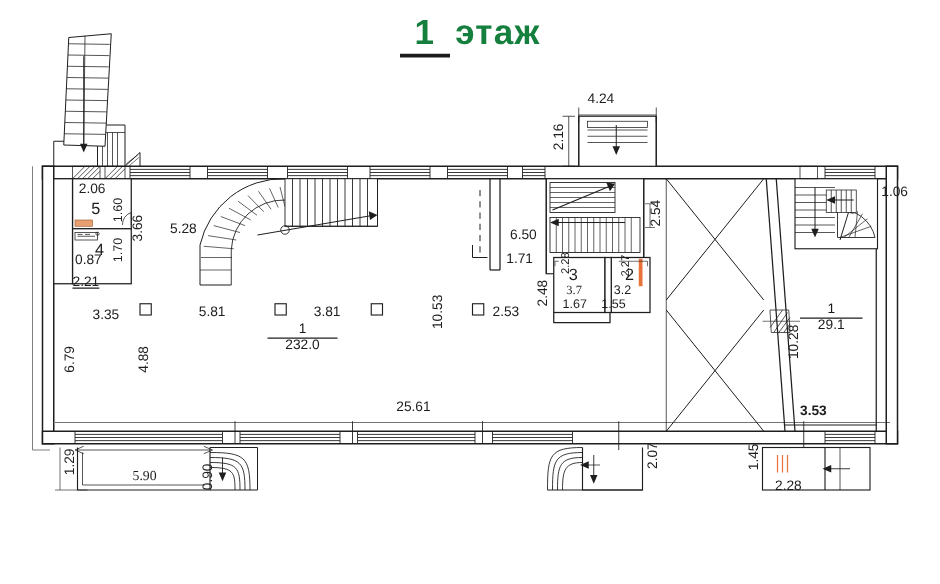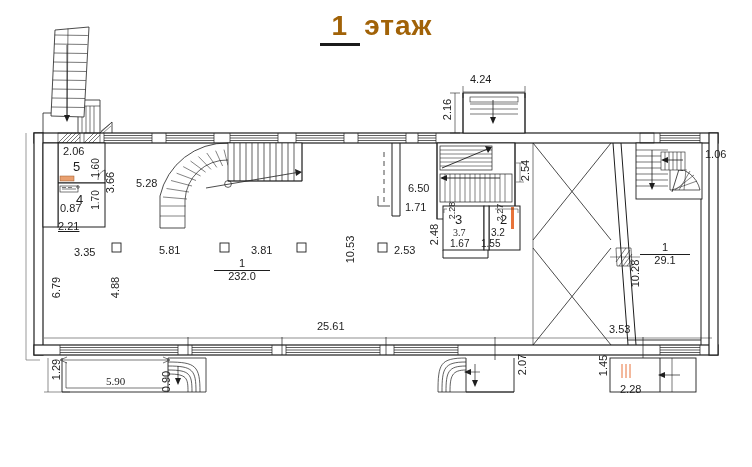--- a/index.html
+++ b/index.html
@@ -1,21 +1,21 @@
 <!DOCTYPE html>
 <html><head>
 <meta charset="utf-8">
 <style>
   html,body{margin:0;padding:0;background:#ffffff;}
   body{width:752px;height:467px;overflow:hidden;font-family:"Liberation Sans",sans-serif;color:#1a1a1a;}
   #plan{position:relative;width:752px;height:467px;background:#fff;}
   #plan svg{position:absolute;left:0;top:0;}
   .title{
     position:absolute;left:0;top:10px;width:752px;text-align:center;
-    font-size:28px;font-weight:bold;letter-spacing:1px;color:#a16207;
+    font-size:28px;font-weight:bold;letter-spacing:1px;color:#15803d;
   }
   .title .num{border-bottom:3px solid #1b1b1b;padding:0 12px 2px 12px;margin-right:4px;}
   .lbl{position:absolute;font-size:11px;color:#1e1e1e;white-space:nowrap;line-height:1;}
   .lbl.sm{font-size:10px;}
   .lbl.xs{font-size:9px;}
   .lbl.rm{font-size:13px;}
   .rot{transform-origin:center center;transform:rotate(-90deg);}
   .areabox{position:absolute;text-align:center;line-height:1.05;font-size:11px;}
   .areabox .rn{display:block;font-size:11px;}
   .areabox .ar{display:block;border-top:1px solid #1e1e1e;font-size:11px;padding-top:0px;}
@@ -511,21 +511,21 @@
     <span class="rn">1</span>
     <span class="ar">232.0</span>
   </div>
 
   <div class="areabox" style="left:640px;top:242px;width:50px;">
     <span class="rn">1</span>
     <span class="ar">29.1</span>
   </div>
 
   <div class="lbl rot" style="left:622px;top:268px;">10.28</div>
-  <div class="lbl" style="left:609px;top:324px;">3.53</div>
+  <div class="lbl" style="left:640px;top:324px;font-weight:bold;">3.53</div>
   <div class="lbl" style="left:317px;top:321px;">25.61</div>
 
   <div class="lbl rot" style="left:46px;top:364px;">1.29</div>
   <div class="lbl" style="left:106px;top:376px;font-family:Liberation Serif, serif;">5.90</div>
   <div class="lbl rot" style="left:156px;top:376px;">0.90</div>
   <div class="lbl rot" style="left:512px;top:359px;">2.07</div>
   <div class="lbl rot" style="left:593px;top:360px;">1.45</div>
   <div class="lbl" style="left:620px;top:384px;">2.28</div>
 
 </div>

